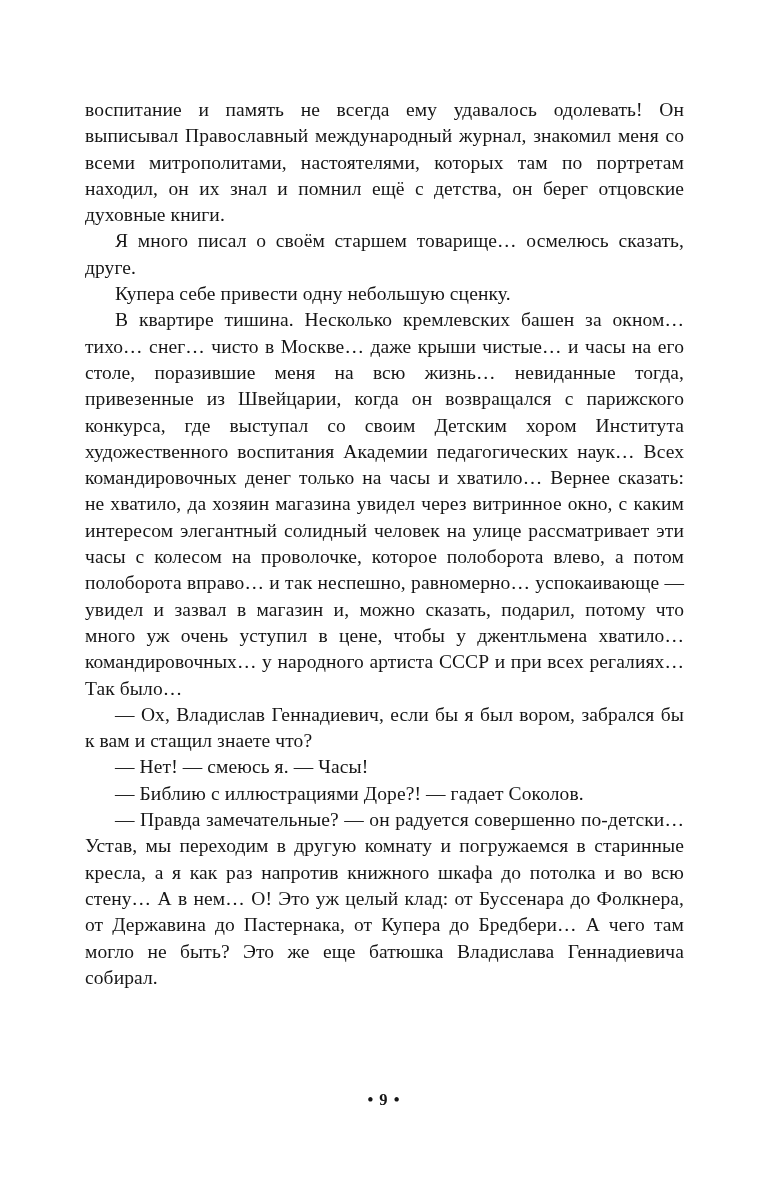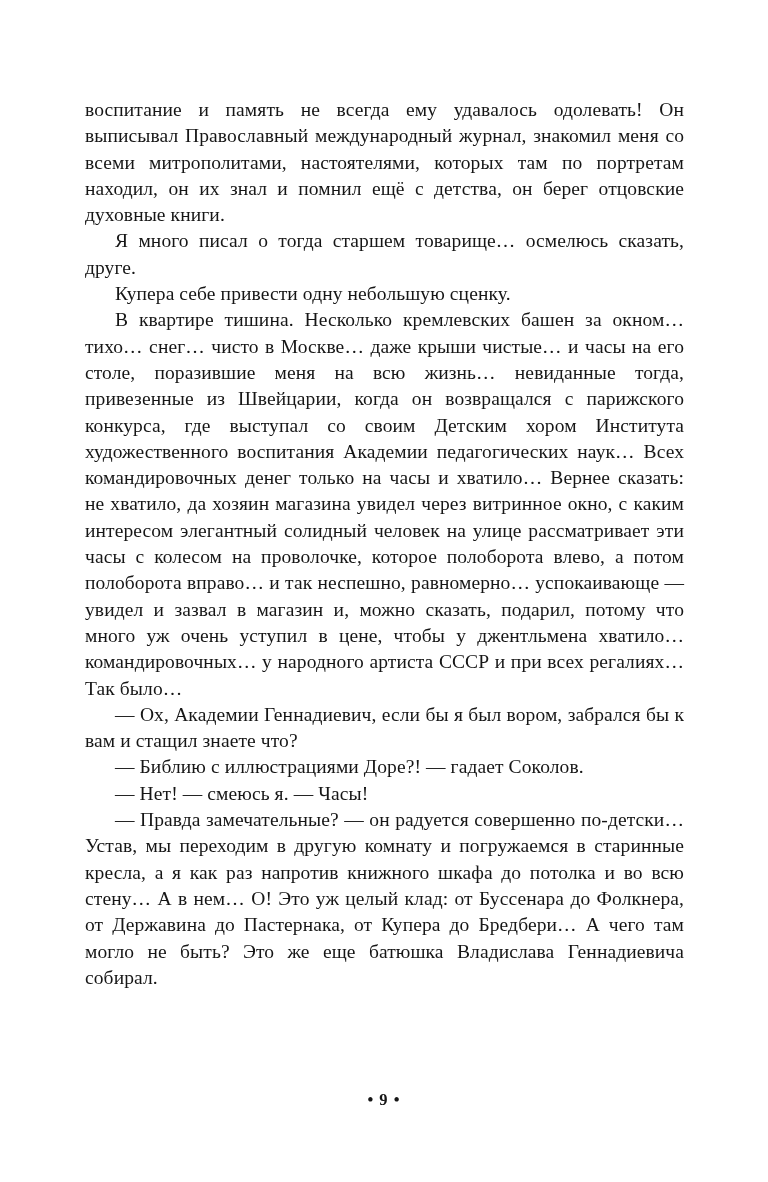--- a/index.html
+++ b/index.html
@@ -45,22 +45,22 @@
     letter-spacing: 1px;
     color: #161616;
   }
 </style>
 </head>
 <body>
 
 <div class="page">
   <div class="text-block">
     <p class="para no-indent">воспитание и память не всегда ему удавалось одолевать! Он выписывал Православный международный журнал, знакомил меня со всеми митрополитами, настоятелями, которых там по портретам находил, он их знал и помнил ещё с детства, он берег отцовские духовные книги.</p>
-    <p class="para">Я много писал о тогда старшем товарище… осмелюсь сказать, друге.</p>
+    <p class="para">Я много писал о своём старшем товарище… осмелюсь сказать, друге.</p>
     <p class="para">Купера себе привести одну небольшую сценку.</p>
     <p class="para">В квартире тишина. Несколько кремлевских башен за окном… тихо… снег… чисто в Москве… даже крыши чистые… и часы на его столе, поразившие меня на всю жизнь… невиданные тогда, привезенные из Швейцарии, когда он возвращался с парижского конкурса, где выступал со своим Детским хором Института художественного  воспитания Академии педагогических наук… Всех командировочных  денег только на часы и хватило… Вернее сказать: не хватило, да хозяин магазина увидел через витринное окно, с каким интересом элегантный солидный человек на улице рассматривает эти часы с колесом на проволочке, которое полоборота влево, а потом полоборота вправо… и так неспешно, равномерно… успокаивающе — увидел и зазвал в магазин и, можно сказать, подарил, потому что много уж очень уступил в цене, чтобы у джентльмена хватило… командировочных… у народного артиста СССР и при всех регалиях… Так было…</p>
-    <p class="para">— Ох, Академии Геннадиевич, если бы я был вором, забрался бы к вам и стащил знаете что?</p>
+    <p class="para">— Ох, Владислав Геннадиевич, если бы я был вором, забрался бы к вам и стащил знаете что?</p>
+    <p class="para">— Нет! — смеюсь я. — Часы!</p>
     <p class="para">— Библию с иллюстрациями Доре?! — гадает Соколов.</p>
-    <p class="para">— Нет! — смеюсь я. — Часы!</p>
     <p class="para">— Правда замечательные? — он радуется совершенно по-детски… Устав, мы переходим в другую комнату и погружаемся в старинные кресла, а я как раз напротив книжного шкафа до потолка и во всю стену… А в нем… О! Это уж целый клад: от Буссенара до Фолкнера, от Державина до Пастернака, от Купера до Бредбери… А чего там могло не быть? Это же еще батюшка Владислава Геннадиевича собирал.</p>
   </div>
   <div class="footer">• 9 •</div>
 </div>
 
 </body></html>

